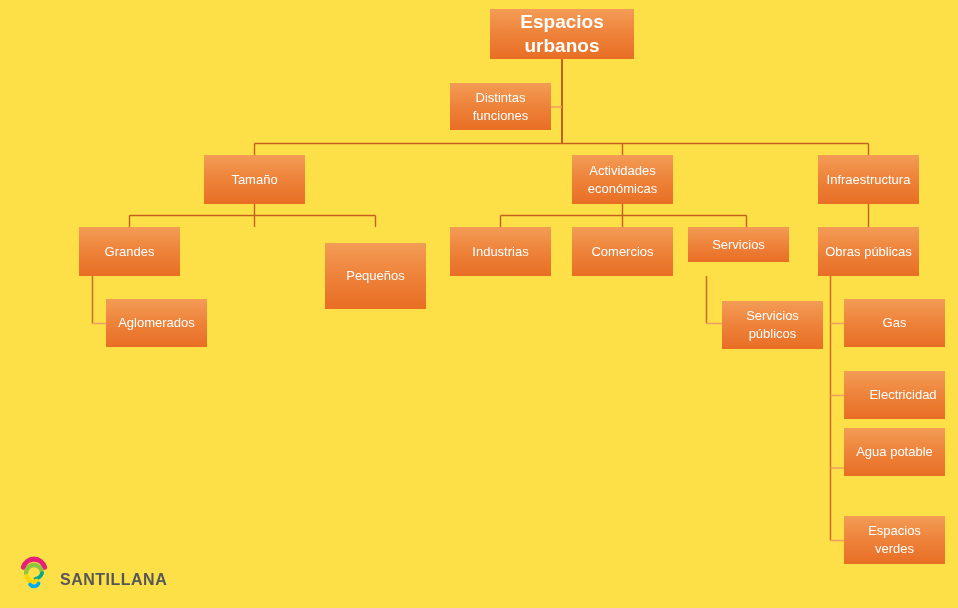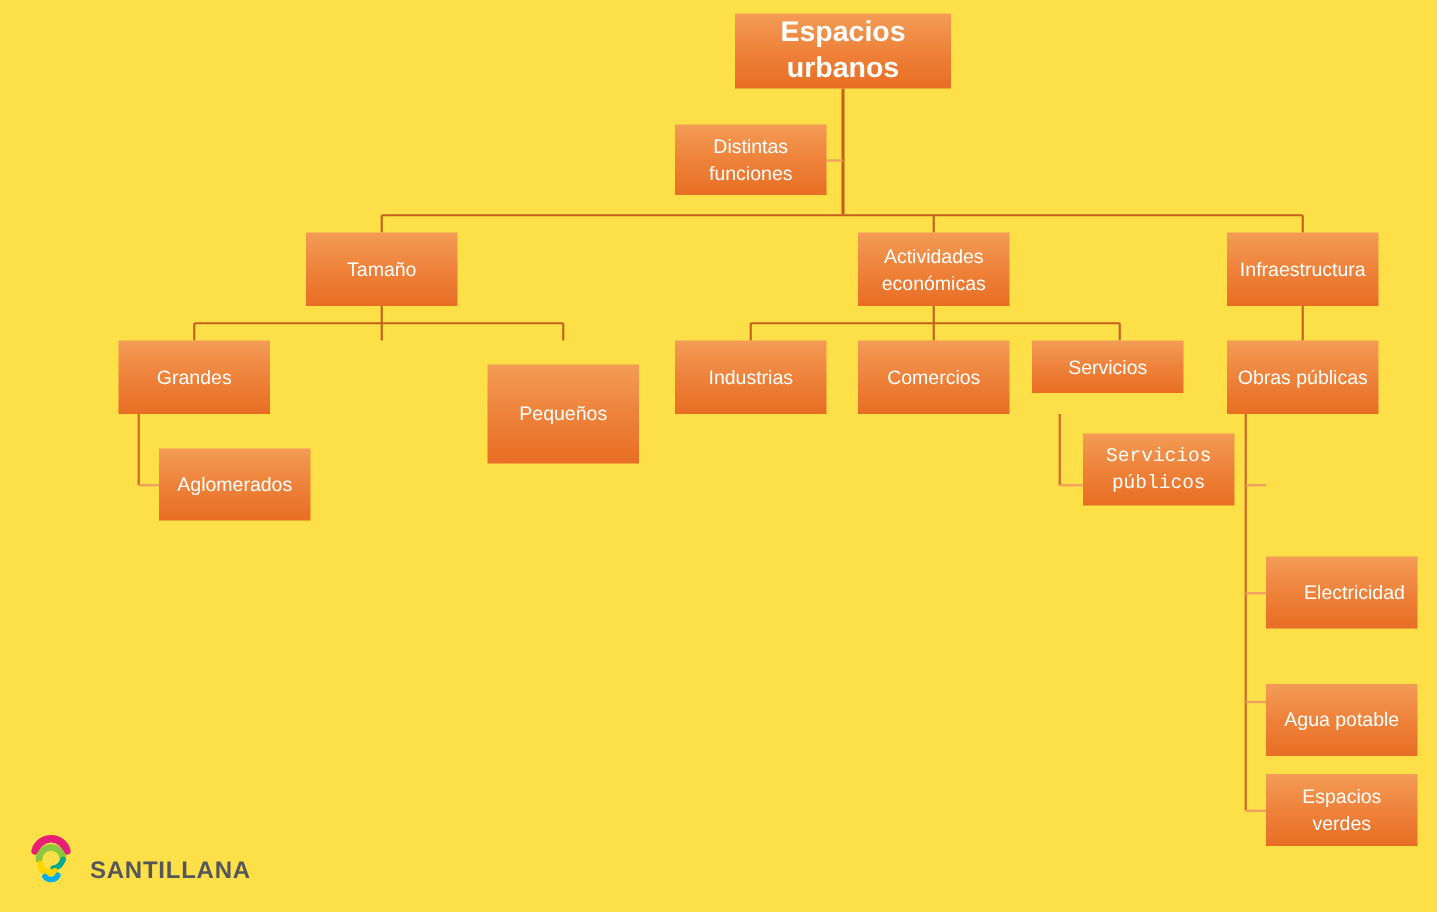--- a/index.html
+++ b/index.html
@@ -41,24 +41,24 @@
   .p-actividades    { left: 572px; top: 155px; width: 101px; height: 49px; text-align: center; }
   .p-infraestructura{ left: 818px; top: 155px; width: 101px; height: 49px; }
   .p-grandes        { left: 79px;  top: 227px; width: 101px; height: 49px; }
   .p-medianos       { left: 204px; top: 227px; width: 101px; height: 49px; }
   .p-pequenos       { left: 325px; top: 231px; width: 101px; height: 66px; margin-top: 12px; }
   .p-industrias     { left: 450px; top: 227px; width: 101px; height: 49px; }
   .p-comercios      { left: 572px; top: 227px; width: 101px; height: 49px; }
   .p-servicios      { left: 688px; top: 227px; width: 101px; height: 35px; text-align: center; }
   .p-obras          { left: 818px; top: 227px; width: 101px; height: 49px; }
   .p-aglomerados    { left: 106px; top: 299px; width: 101px; height: 48px; }
-  .p-servpub        { left: 722px; top: 289px; width: 101px; height: 48px; font-family: Liberation Mono, monospace; }
+  .p-servpub        { left: 722px; top: 301px; width: 101px; height: 48px; }
   .p-gas            { left: 844px; top: 299px; width: 101px; height: 48px; }
   .p-electricidad   { left: 844px; top: 371px; width: 101px; height: 48px; padding-left: 20px; }
-  .p-agua           { left: 844px; top: 456px; width: 101px; height: 48px; }
+  .p-agua           { left: 844px; top: 428px; width: 101px; height: 48px; }
   .p-verdes         { left: 844px; top: 516px; width: 101px; height: 48px; }
 
   #brand {
     position: absolute;
     left: 18px; top: 551px;
     display: flex;
     align-items: center;
     gap: 10px;
   }
   #brand .brand-text {
@@ -158,20 +158,23 @@
   </div>
 
   <div class="node p-aglomerados">
     <span>Aglomerados</span>
   </div>
 
   <div class="node p-servpub">
     <span>Servicios públicos</span>
   </div>
 
+  <div class="node p-gas">
+    <span>Gas</span>
+  </div>
 
   <div class="node p-electricidad">
     <span>Electricidad</span>
   </div>
 
   <div class="node p-agua">
     <span>Agua potable</span>
   </div>
 
   <div class="node p-verdes">

